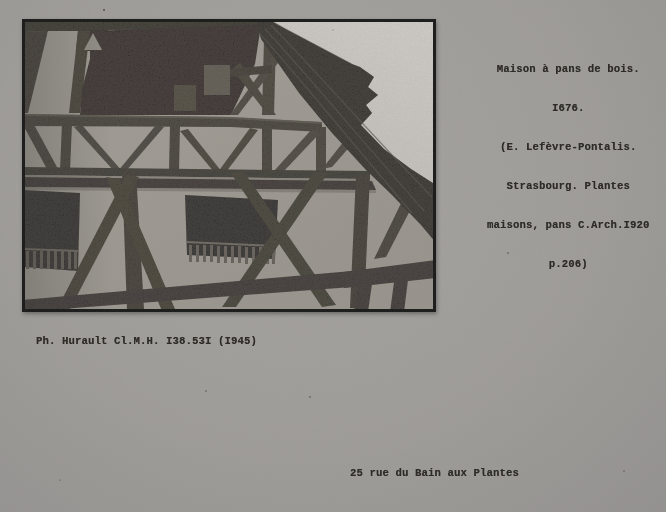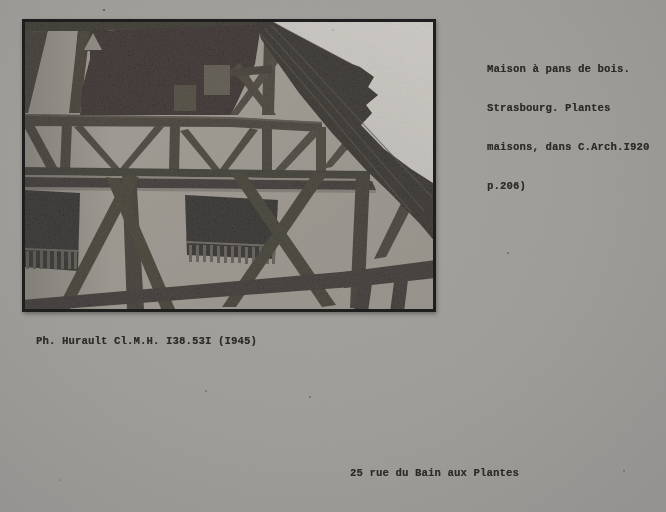--- a/index.html
+++ b/index.html
@@ -10,20 +10,21 @@
   }
   .photo {
     position:absolute; left:22px; top:19px; width:414px; height:293px; margin:0;
     box-shadow: 1px 2px 4px rgba(0,0,0,0.35);
   }
   .photo svg { display:block; width:414px; height:293px; }
   .typed {
     position:absolute; font-weight:700; font-size:10.5px; line-height:13px;
     color:#24221d; letter-spacing:0.2px; white-space:pre;
     text-shadow: 0.3px 0.3px 0.4px rgba(30,28,24,0.55);
+    text-align: center;
   }
   .block-ref { left:487px; top:37px; }
   .caption   { left:36px;  top:335px; }
   .block-loc { left:335px; top:441px; }
   .block-loc .indent { margin-left:15px; }
   .card-noise { position:absolute; left:0; top:0; pointer-events:none; }
 </style>
 </head>
 <body>
 
@@ -144,22 +145,24 @@
     </g>
 
     <rect width="414" height="293" fill="url(#vig)"></rect>
     <rect width="414" height="293" filter="url(#grain)" opacity="0.3"></rect>
     <rect x="1.5" y="1.5" width="411" height="290" fill="none" stroke="#141414" stroke-width="3"></rect>
   </svg>
 </figure>
 
 <div class="typed block-ref">
   <div>Maison à pans de bois.</div>
+  <div>I676.</div>
+  <div>(E. Lefèvre-Pontalis.</div>
   <div>Strasbourg. Plantes</div>
-  <div>maisons, dans C.Arch.I920</div>
+  <div>maisons, pans C.Arch.I920</div>
   <div>p.206)</div>
 </div>
 
 <div class="typed caption">Ph. Hurault Cl.M.H. I38.53I (I945)</div>
 
 <div class="typed block-loc">
   <div class="indent">25 rue du Bain aux Plantes</div>
 </div>
 
 <svg class="card-noise" width="666" height="512" xmlns="http://www.w3.org/2000/svg">

